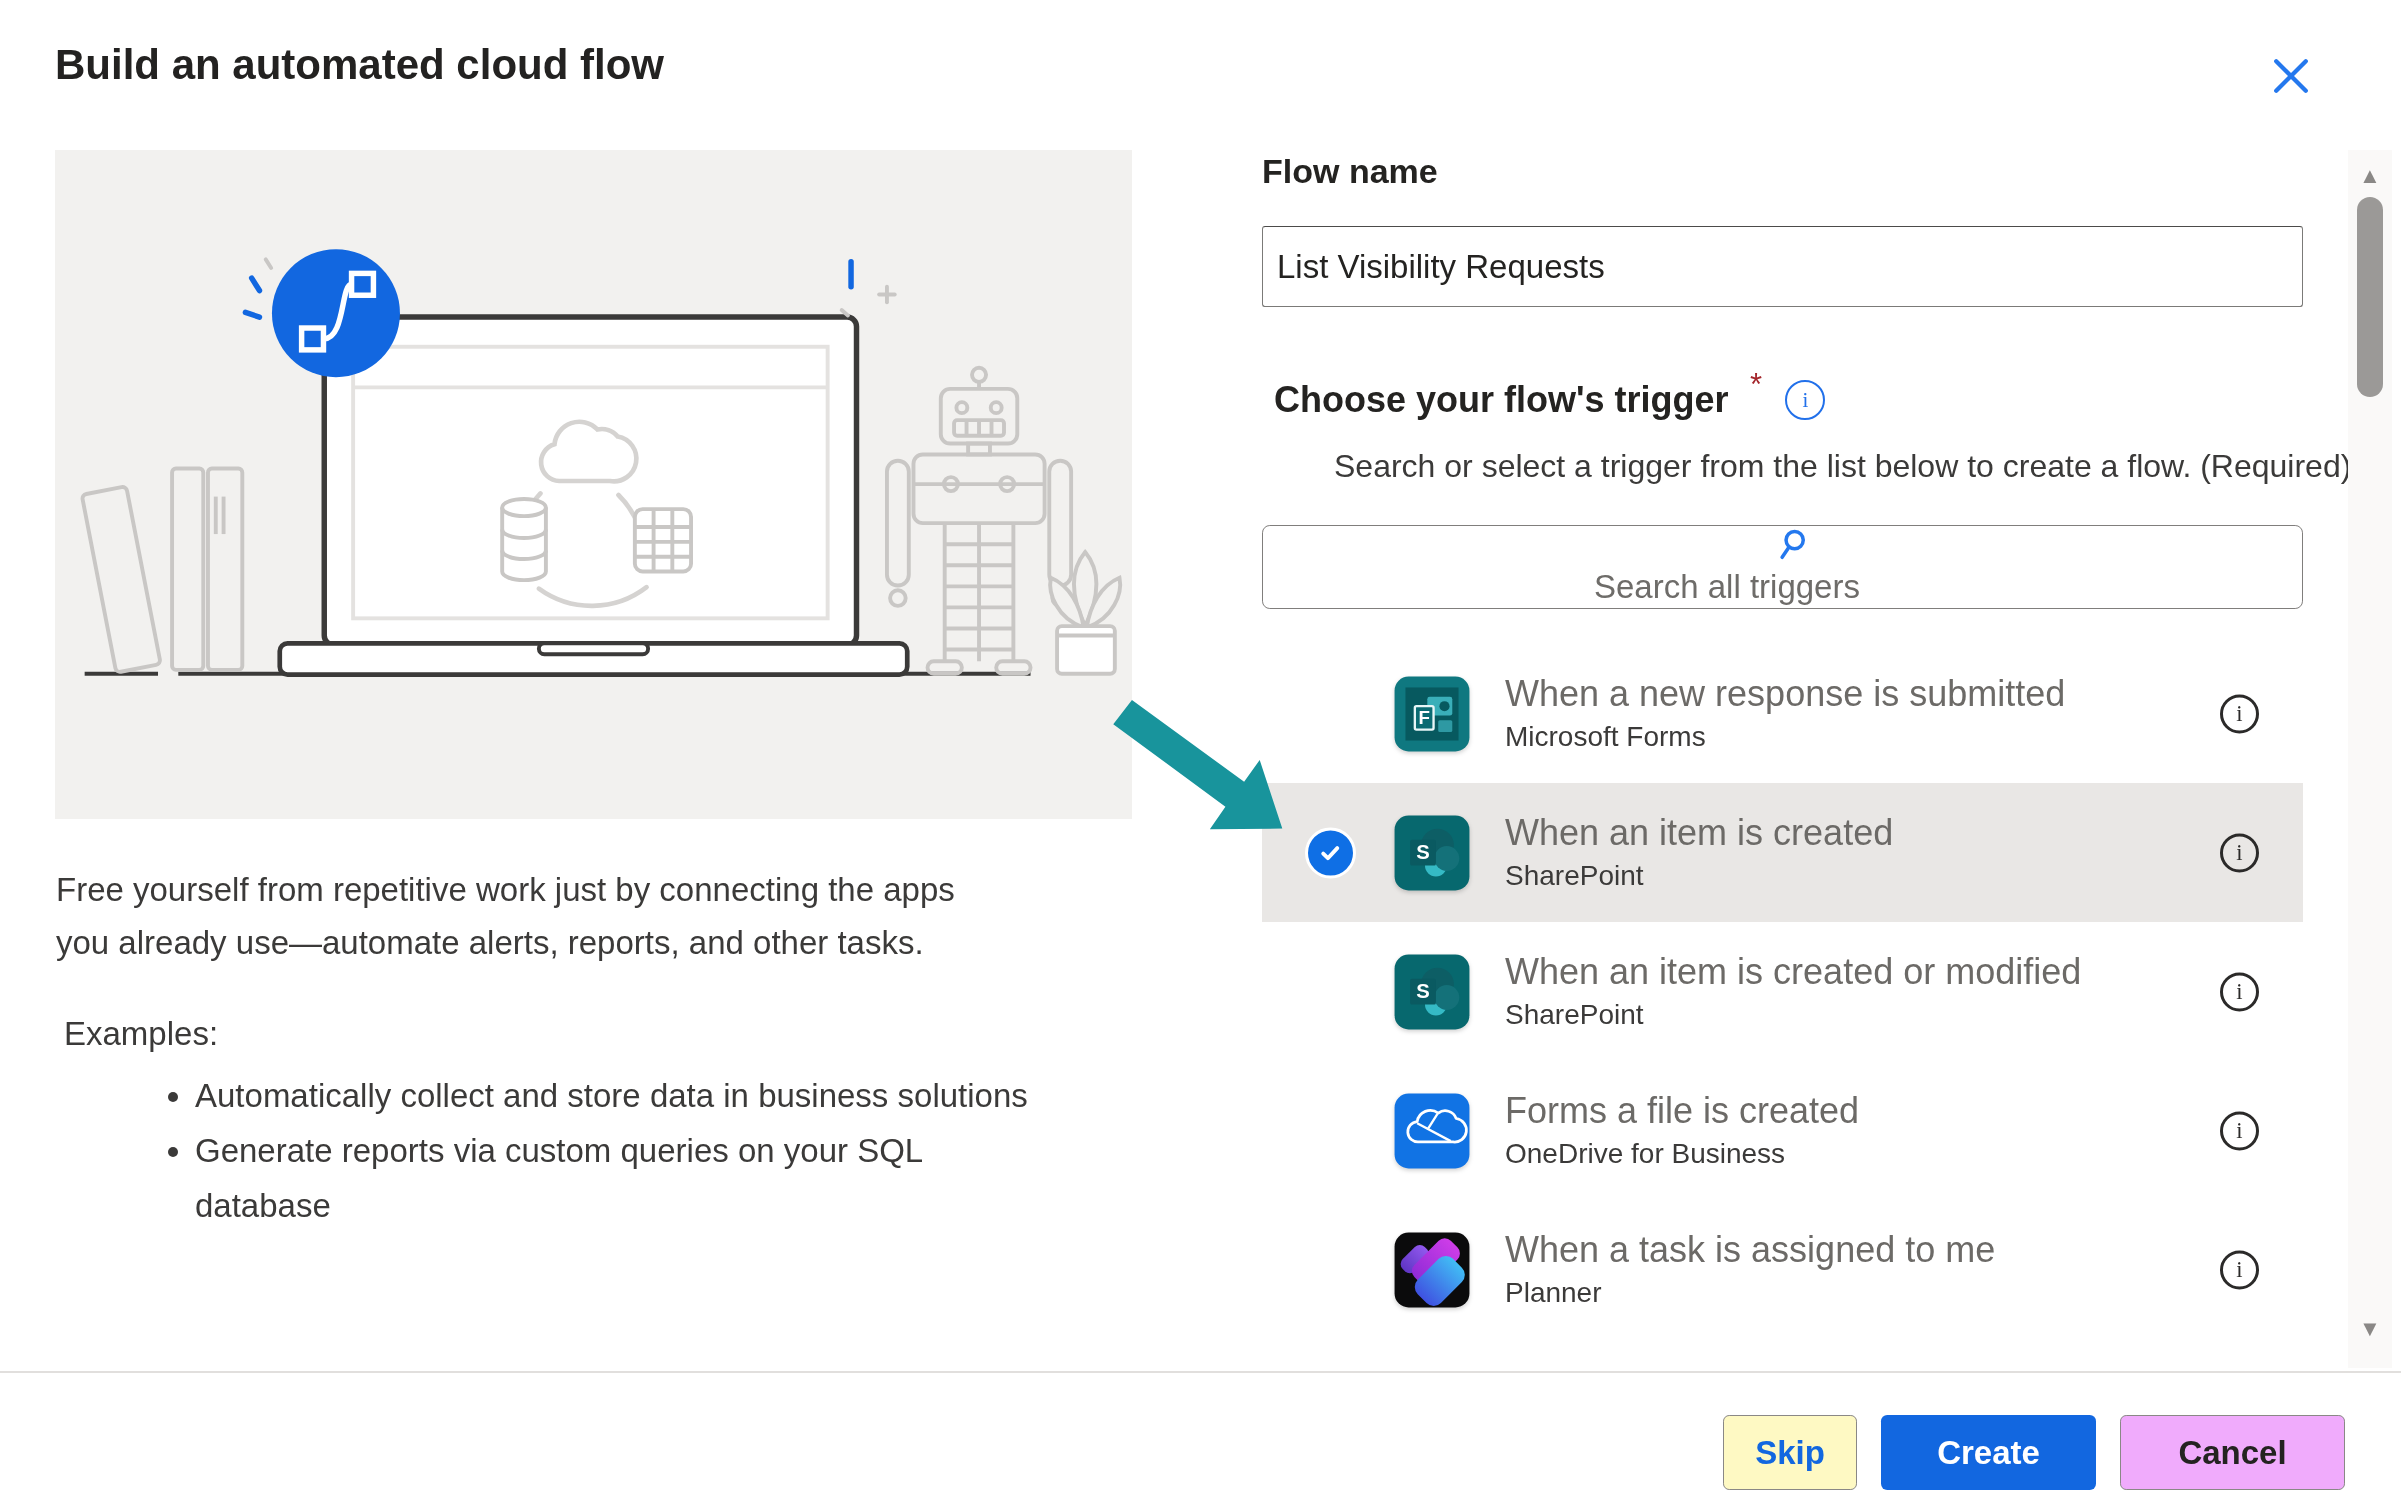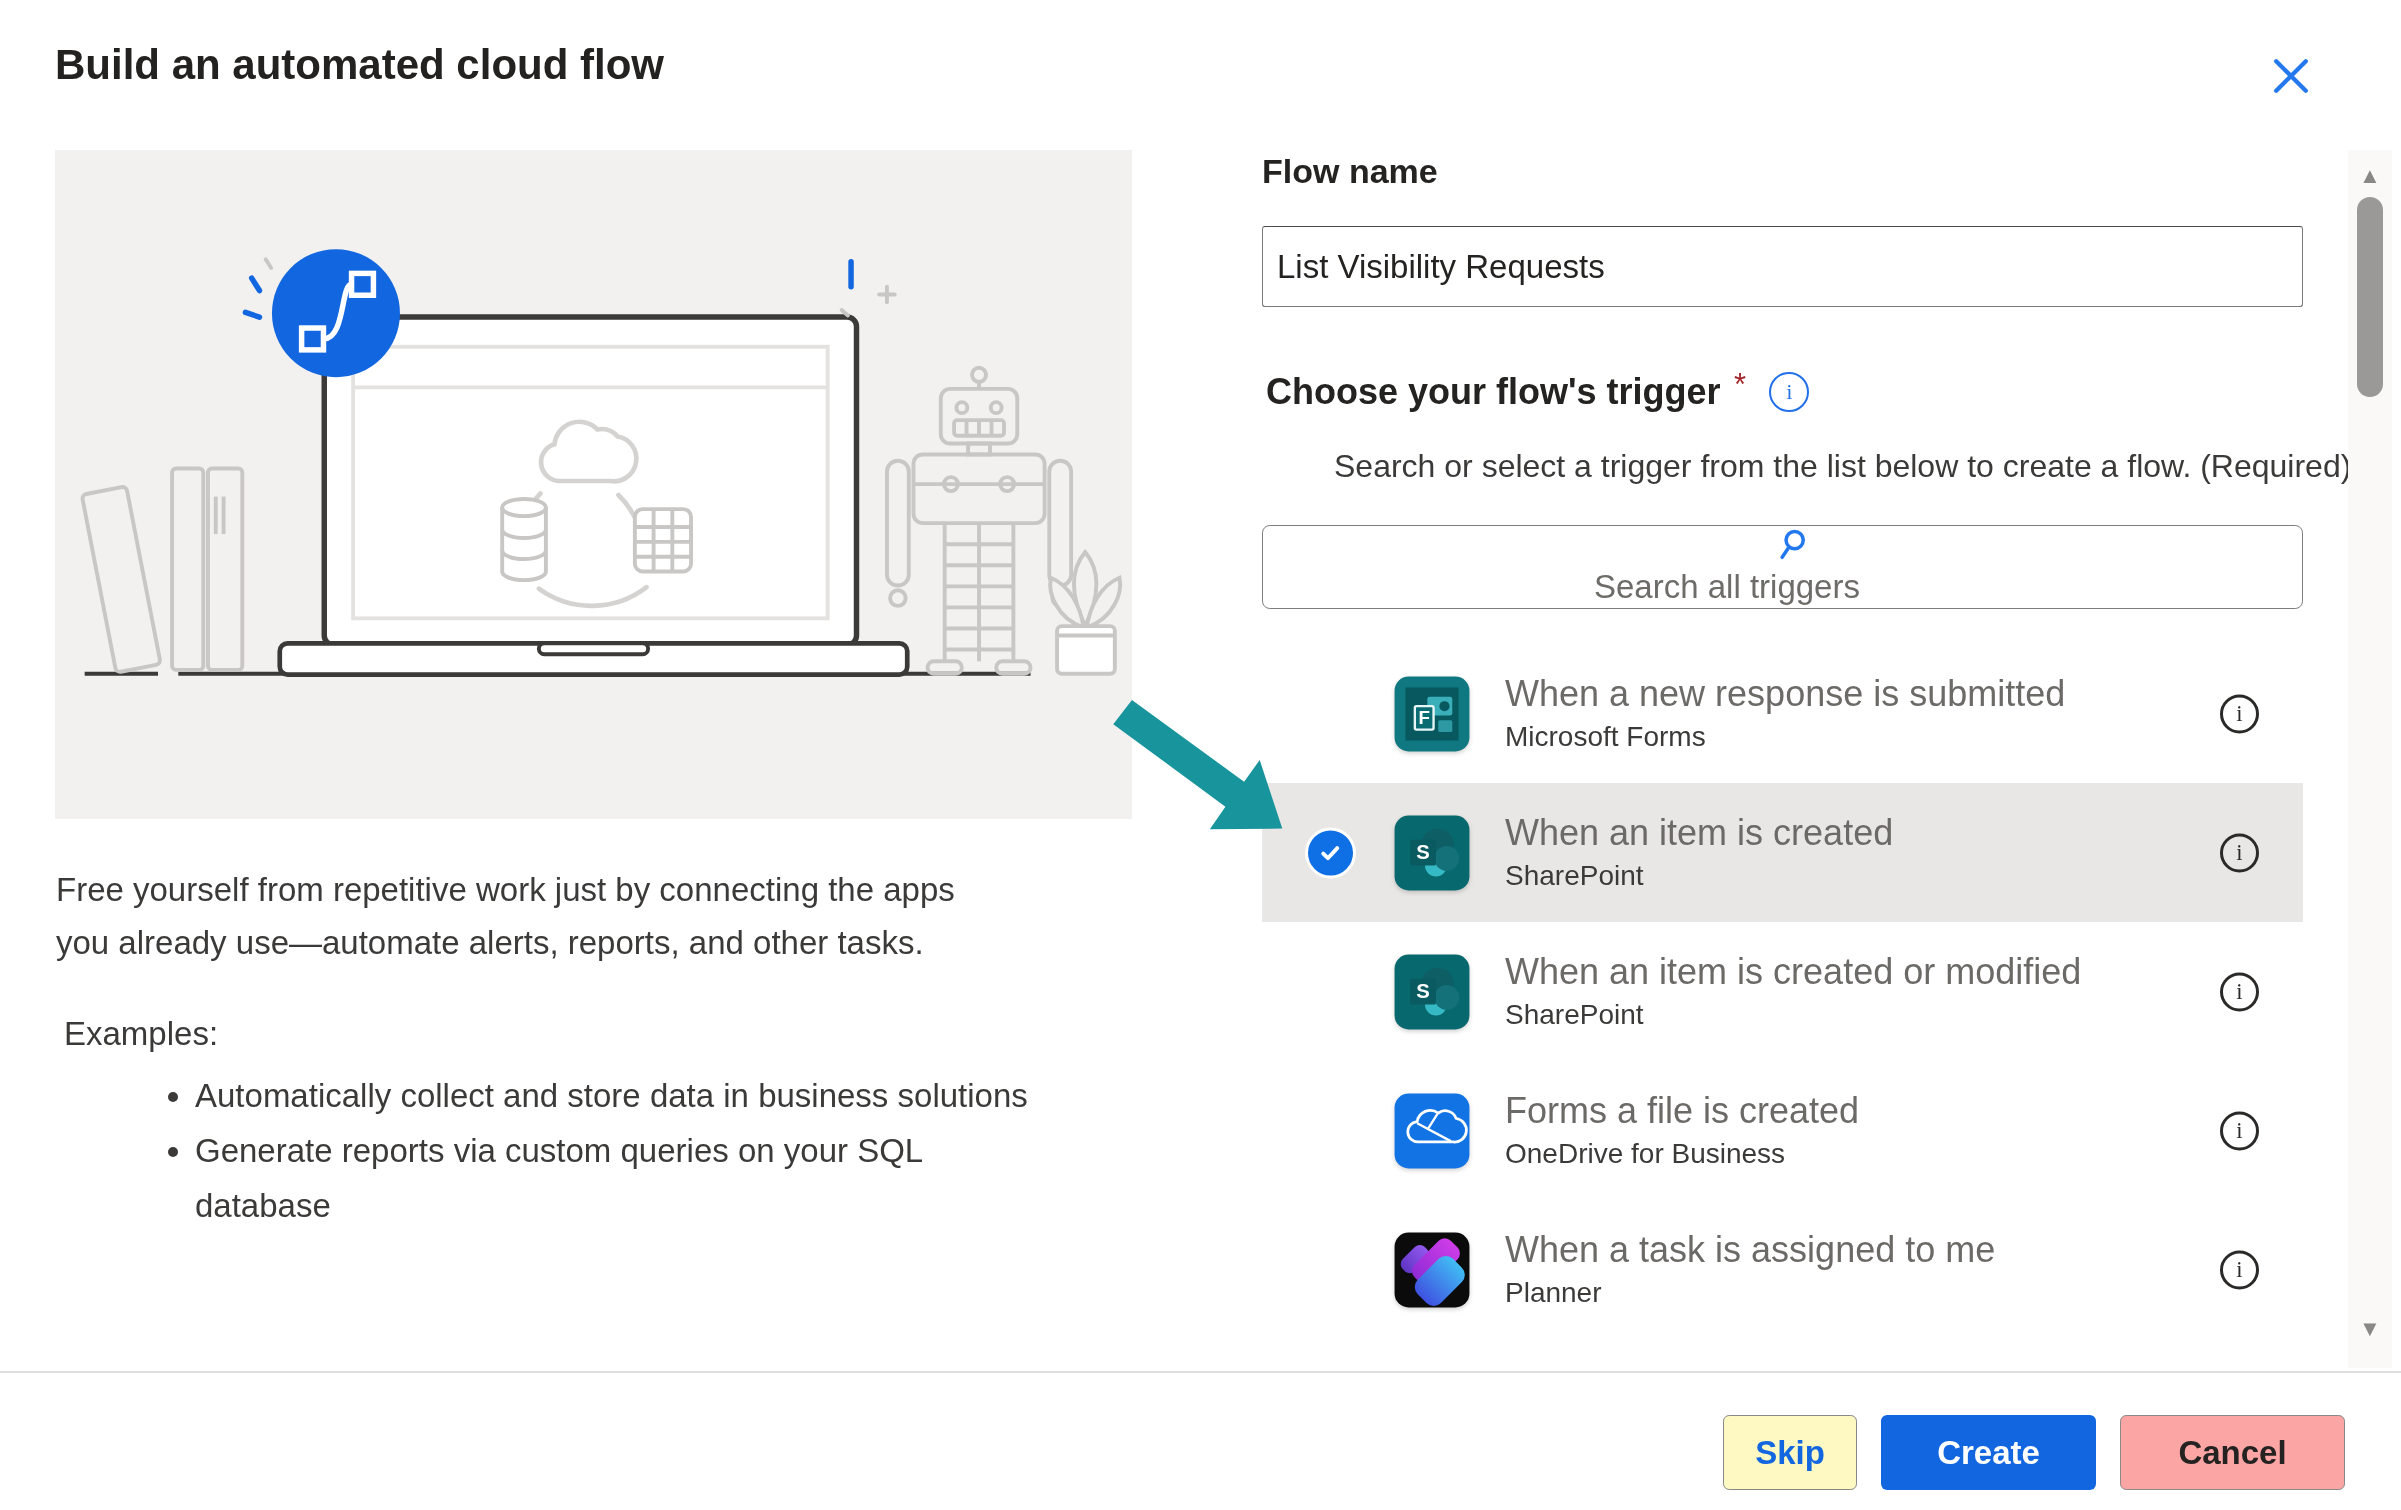--- a/index.html
+++ b/index.html
@@ -18,21 +18,21 @@
   .examples-label{left:64px;top:1015px;font-size:33px;color:#3B3A39;margin:0;}
   .examples-list{left:56px;top:1068px;width:1015px;margin:0;padding:0 0 0 139px;}
   .examples-list li{font-size:33px;line-height:55px;color:#3B3A39;white-space:pre-line;}
   .examples-list li::marker{color:#3B3A39;}
   
   .flow-name-label{left:1262px;top:152px;font-size:34px;font-weight:700;color:#242321;}
   .flow-name-input{left:1262px;top:226px;width:1041px;height:81px;box-sizing:border-box;
     border:1.6px solid #7B7A78;border-top-color:#4C4B4A;border-radius:3.1px;font-size:33px;
     padding:0 14px;color:#242321;font-family:"Liberation Sans",sans-serif;}
   .trigger-head{left:1262px;top:367px;display:flex;align-items:center;}
-  .trigger-heading{font-size:36px;font-weight:700;color:#242321;margin:4px;}
+  .trigger-heading{font-size:36px;font-weight:700;color:#242321;margin:12px;}
   .req{font-size:31px;color:#A4262C;margin-left:9.4px;align-self:flex-start;}
   .info-blue{width:36px;height:36px;margin-left:23.4px;border:2.3px solid #2170EA;border-radius:50%;
     color:#2170EA;font-size:21px;font-family:"Liberation Serif",serif;display:flex;
     align-items:center;justify-content:center;cursor:pointer;}
   .trigger-help{left:1334px;top:448px;font-size:32px;color:#3B3A39;margin:0;}
   .searchbox{left:1262px;top:525px;width:1041px;height:84px;box-sizing:border-box;
     border:1.6px solid #807E7C;border-radius:7.8px;display:flex;align-items:center;
     padding-left:28px;background:#fff;flex-direction:column;}
   .searchbox svg{flex:0 0 auto;}
   .search-input{border:none;outline:none;flex:1;font-size:33px;margin-left:20px;
@@ -55,21 +55,21 @@
     width:45px;height:45px;border-radius:50%;background:#0F6FE5;border:3.1px solid #fff;
     box-sizing:content-box;display:flex;align-items:center;justify-content:center;}
   
   .pointer-arrow{left:1107px;top:700px;}
   
   .divider{left:0;top:1371px;width:2401px;height:1.6px;background:#E1DFDD;}
   .btn{position:absolute;top:1415px;height:75px;border-radius:6.2px;font-size:33px;font-weight:700;
     font-family:"Liberation Sans",sans-serif;cursor:pointer;}
   .btn-skip{left:1723px;width:134px;background:#fef9c3;border:1.6px solid #8A8886;color:#1267E0;}
   .btn-create{left:1881px;width:215px;background:#1267E0;border:none;color:#fff;}
-  .btn-cancel{left:2120px;width:225px;background:#fca5a5;border:1.6px solid #8A8886;color:#242321;}
+  .btn-cancel{left:2120px;width:225px;background:#f0abfc;border:1.6px solid #8A8886;color:#242321;}
   
   .scrollbar{left:2348px;top:150px;width:44px;height:1218px;background:#FAF9F8;}
   .scroll-arrow{position:absolute;left:0;width:44px;text-align:center;color:#8A8886;
     font-size:22px;cursor:pointer;}
   .scroll-up{top:12.5px;}
   .scroll-down{top:1166px;}
   .scroll-thumb{position:absolute;left:8.6px;top:47px;width:26.5px;height:200px;border-radius:13.3px;
     background:#9B9997;cursor:pointer;}
 </style>
 </head>

